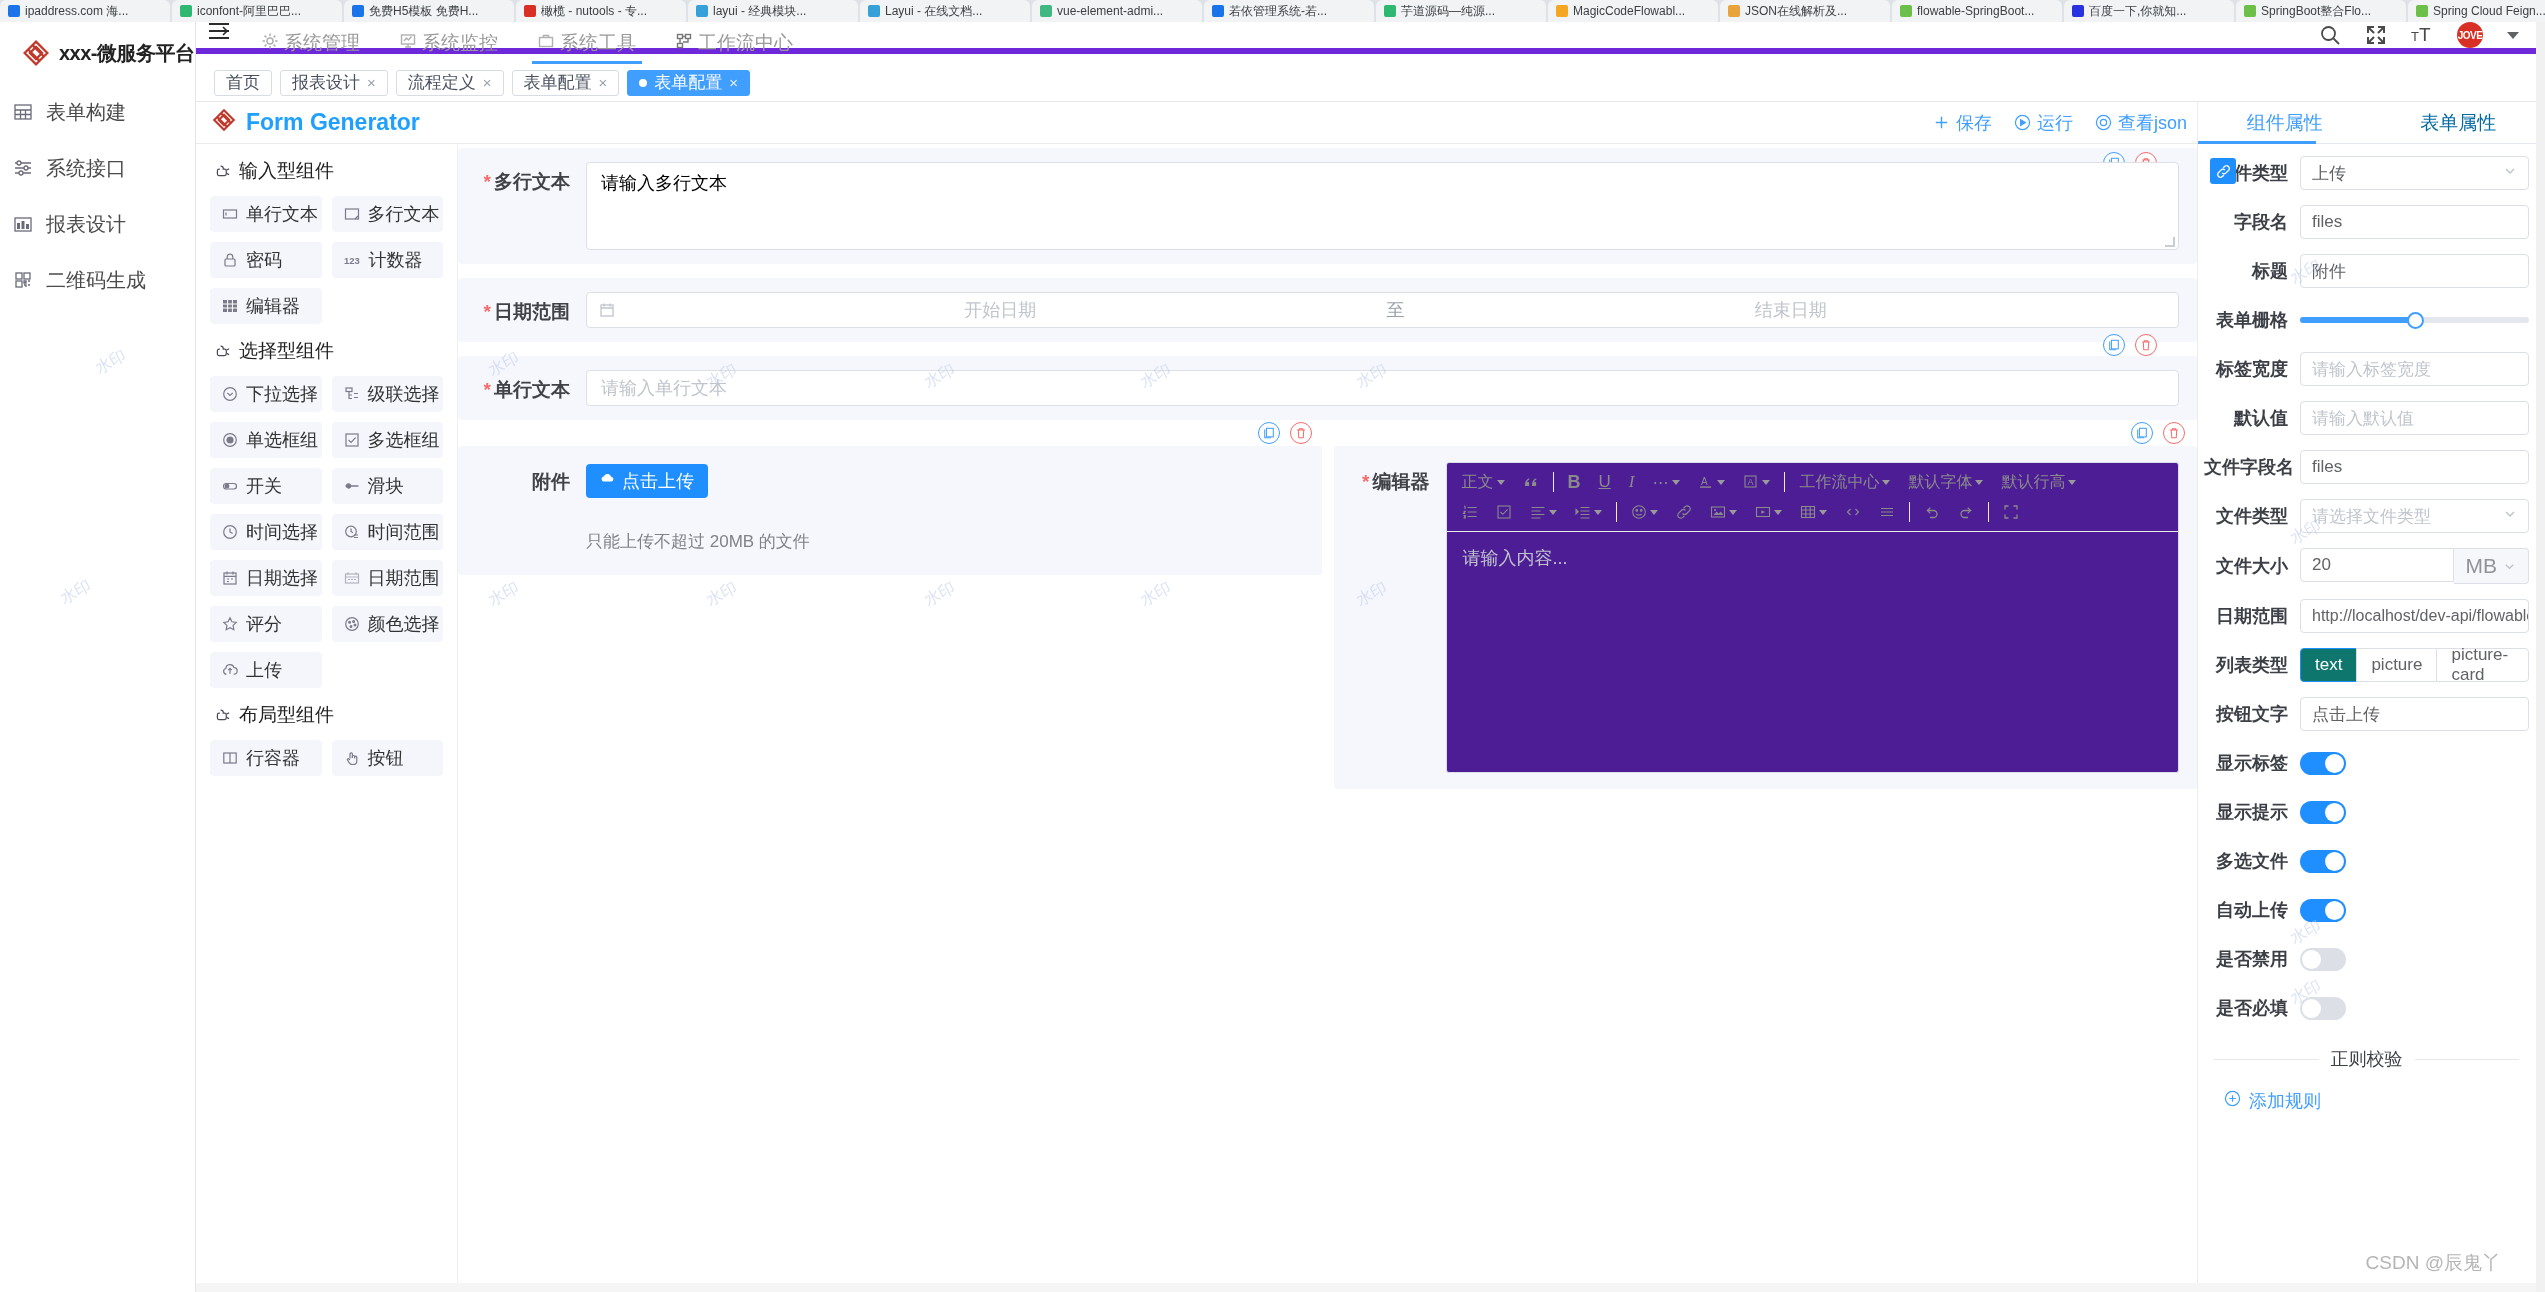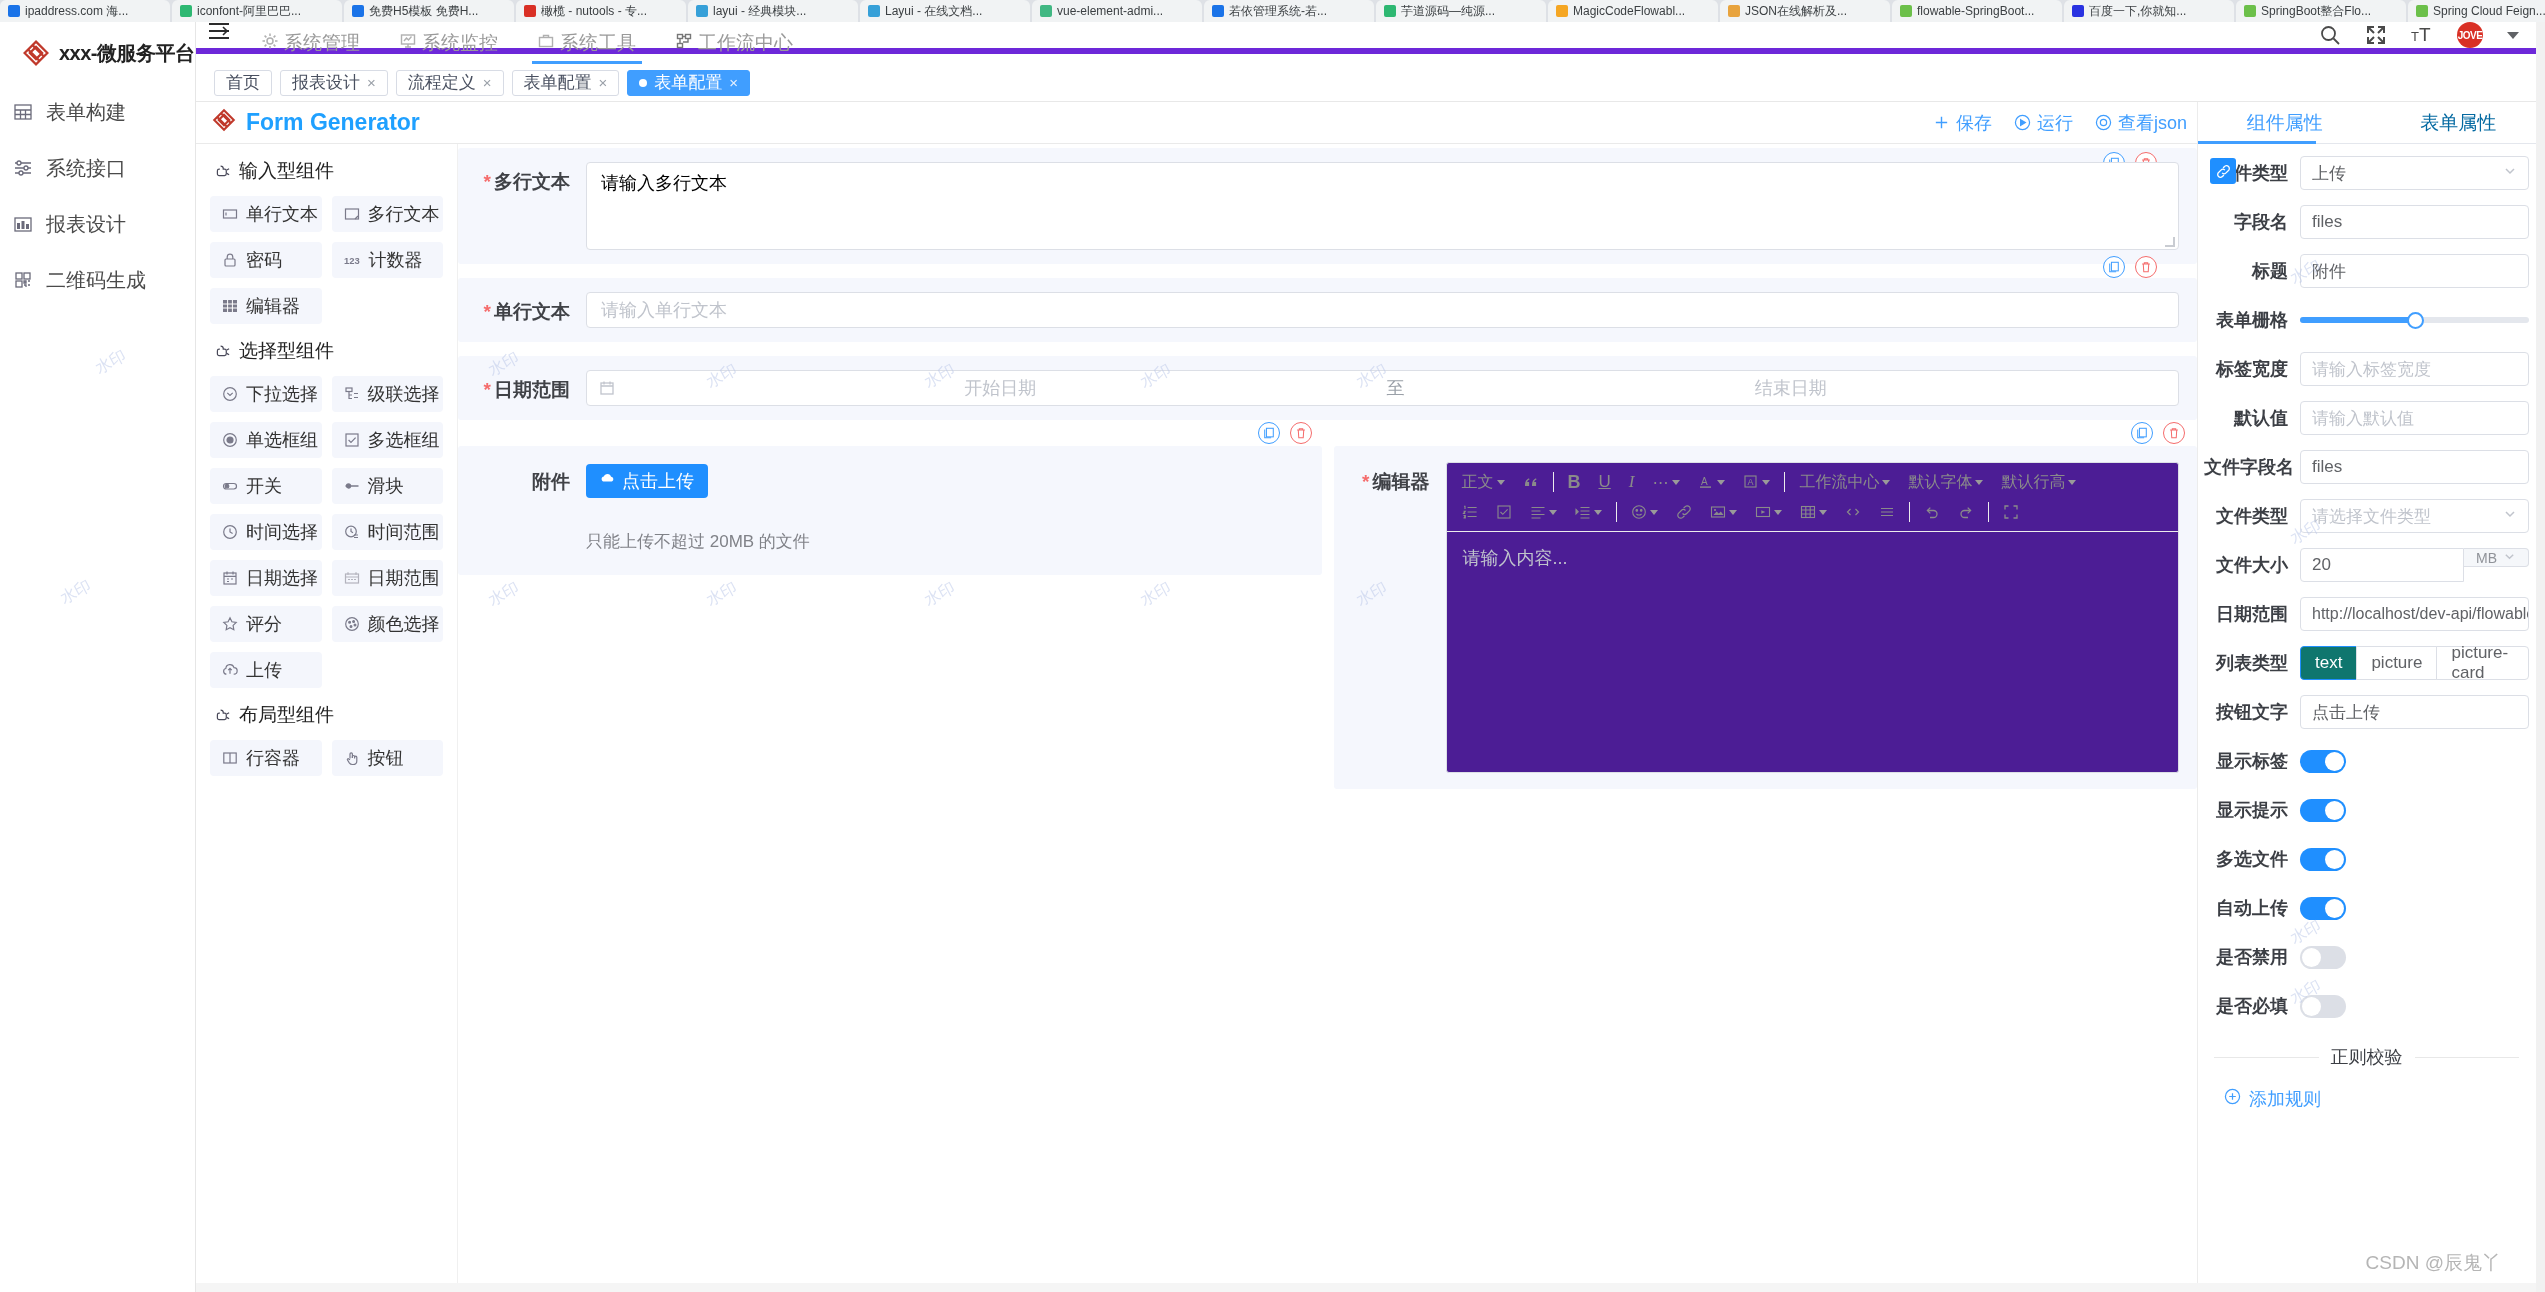--- a/index.html
+++ b/index.html
@@ -213,22 +213,22 @@
     border: 1px solid #dcdfe6; border-radius: 4px; height: 34px; background: #fff;
     display: flex; align-items: center; padding: 0 11px; font-size: 17px; color: #606266;
     white-space: nowrap; overflow: hidden;
   }
   .pinput.ph { color: #c0c4cc; }
   .pinput .chev { margin-left: auto; color: #c0c4cc; }
   .pinput-group { display: flex; }
   .pinput-group .pinput { border-radius: 4px 0 0 4px; flex: 1 1 auto; }
   .pinput-append {
     border: 1px solid #dcdfe6; border-left: none; border-radius: 0 4px 4px 0;
-    background: #f5f7fa; height: 19px; display: flex; align-items: center; gap: 6px;
-    padding: 0 12px; font-size: 14px; color: #909399;
+    background: #f5f7fa; height: 36px; display: flex; align-items: center; gap: 6px;
+    padding: 0 12px; font-size: 21px; color: #909399;
   }
   .slider { position: relative; height: 34px; display: flex; align-items: center; }
   .slider .track { height: 6px; border-radius: 3px; background: #e4e7ed; width: 100%; }
   .slider .fill { position: absolute; left: 0; height: 6px; border-radius: 3px; background: #409eff; }
   .slider .knob {
     position: absolute; width: 17px; height: 17px; border-radius: 50%;
     background: #fff; border: 2px solid #409eff;
   }
   .segbtns { display: flex; }
   .segbtn {
@@ -810,62 +810,62 @@
         <div class="w-ctl">
           <div class="textarea">
             <span>请输入多行文本</span>
             <span class="grip"></span>
           </div>
         </div>
       </div>
     </div>
 
     <div class="widget">
-      <div class="w-tools" style="top:-22px; right:40px;">
-        <span class="w-tool">
-          <svg width="12" height="12" viewBox="0 0 14 14" fill="none" stroke="#409eff" stroke-width="1.2">
-              <rect x="4" y="1.5" width="8" height="10"></rect>
-              <path d="M9.5 12.5H2V3"></path>
-            </svg>
-        </span>
-        <span class="w-tool del">
-          <svg width="12" height="12" viewBox="0 0 14 14" fill="none" stroke="#f56c6c" stroke-width="1.2">
-              <path d="M2.5 3.5h9M5 3.5V2h4v1.5M3.8 3.5l.6 9h5.2l.6-9"></path>
-            </svg>
-        </span>
-      </div>
-      <div class="w-row">
-        <div class="w-label"><span class="req">*</span><span>单行文本</span></div>
-        <div class="w-ctl">
-          <div class="inp">
-            <span>请输入单行文本</span>
-          </div>
-        </div>
-      </div>
-    </div>
-
-    <div class="widget">
       <div class="w-row">
         <div class="w-label"><span class="req">*</span><span>日期范围</span></div>
         <div class="w-ctl">
           <div class="daterange">
             <span class="cal">
               <svg width="16" height="16" viewBox="0 0 16 16" fill="none" stroke="#c0c4cc" stroke-width="1.3">
                   <rect x="2" y="3" width="12" height="11"></rect>
                   <path d="M2 6h12M5 1.5v3M11 1.5v3"></path>
                 </svg>
             </span>
             <span class="seg">开始日期</span>
             <span class="sep">至</span>
             <span class="seg">结束日期</span>
           </div>
         </div>
       </div>
     </div>
 
+    <div class="widget">
+      <div class="w-tools" style="top:-22px; right:40px;">
+        <span class="w-tool">
+          <svg width="12" height="12" viewBox="0 0 14 14" fill="none" stroke="#409eff" stroke-width="1.2">
+              <rect x="4" y="1.5" width="8" height="10"></rect>
+              <path d="M9.5 12.5H2V3"></path>
+            </svg>
+        </span>
+        <span class="w-tool del">
+          <svg width="12" height="12" viewBox="0 0 14 14" fill="none" stroke="#f56c6c" stroke-width="1.2">
+              <path d="M2.5 3.5h9M5 3.5V2h4v1.5M3.8 3.5l.6 9h5.2l.6-9"></path>
+            </svg>
+        </span>
+      </div>
+      <div class="w-row">
+        <div class="w-label"><span class="req">*</span><span>单行文本</span></div>
+        <div class="w-ctl">
+          <div class="inp">
+            <span>请输入单行文本</span>
+          </div>
+        </div>
+      </div>
+    </div>
+
     <div class="row2" style="margin-top:26px;">
       <div class="col">
         <div class="w-tools" style="top:-24px; right:10px;">
           <span class="w-tool">
             <svg width="12" height="12" viewBox="0 0 14 14" fill="none" stroke="#409eff" stroke-width="1.2">
                 <rect x="4" y="1.5" width="8" height="10"></rect>
                 <path d="M9.5 12.5H2V3"></path>
               </svg>
           </span>
           <span class="w-tool del">

